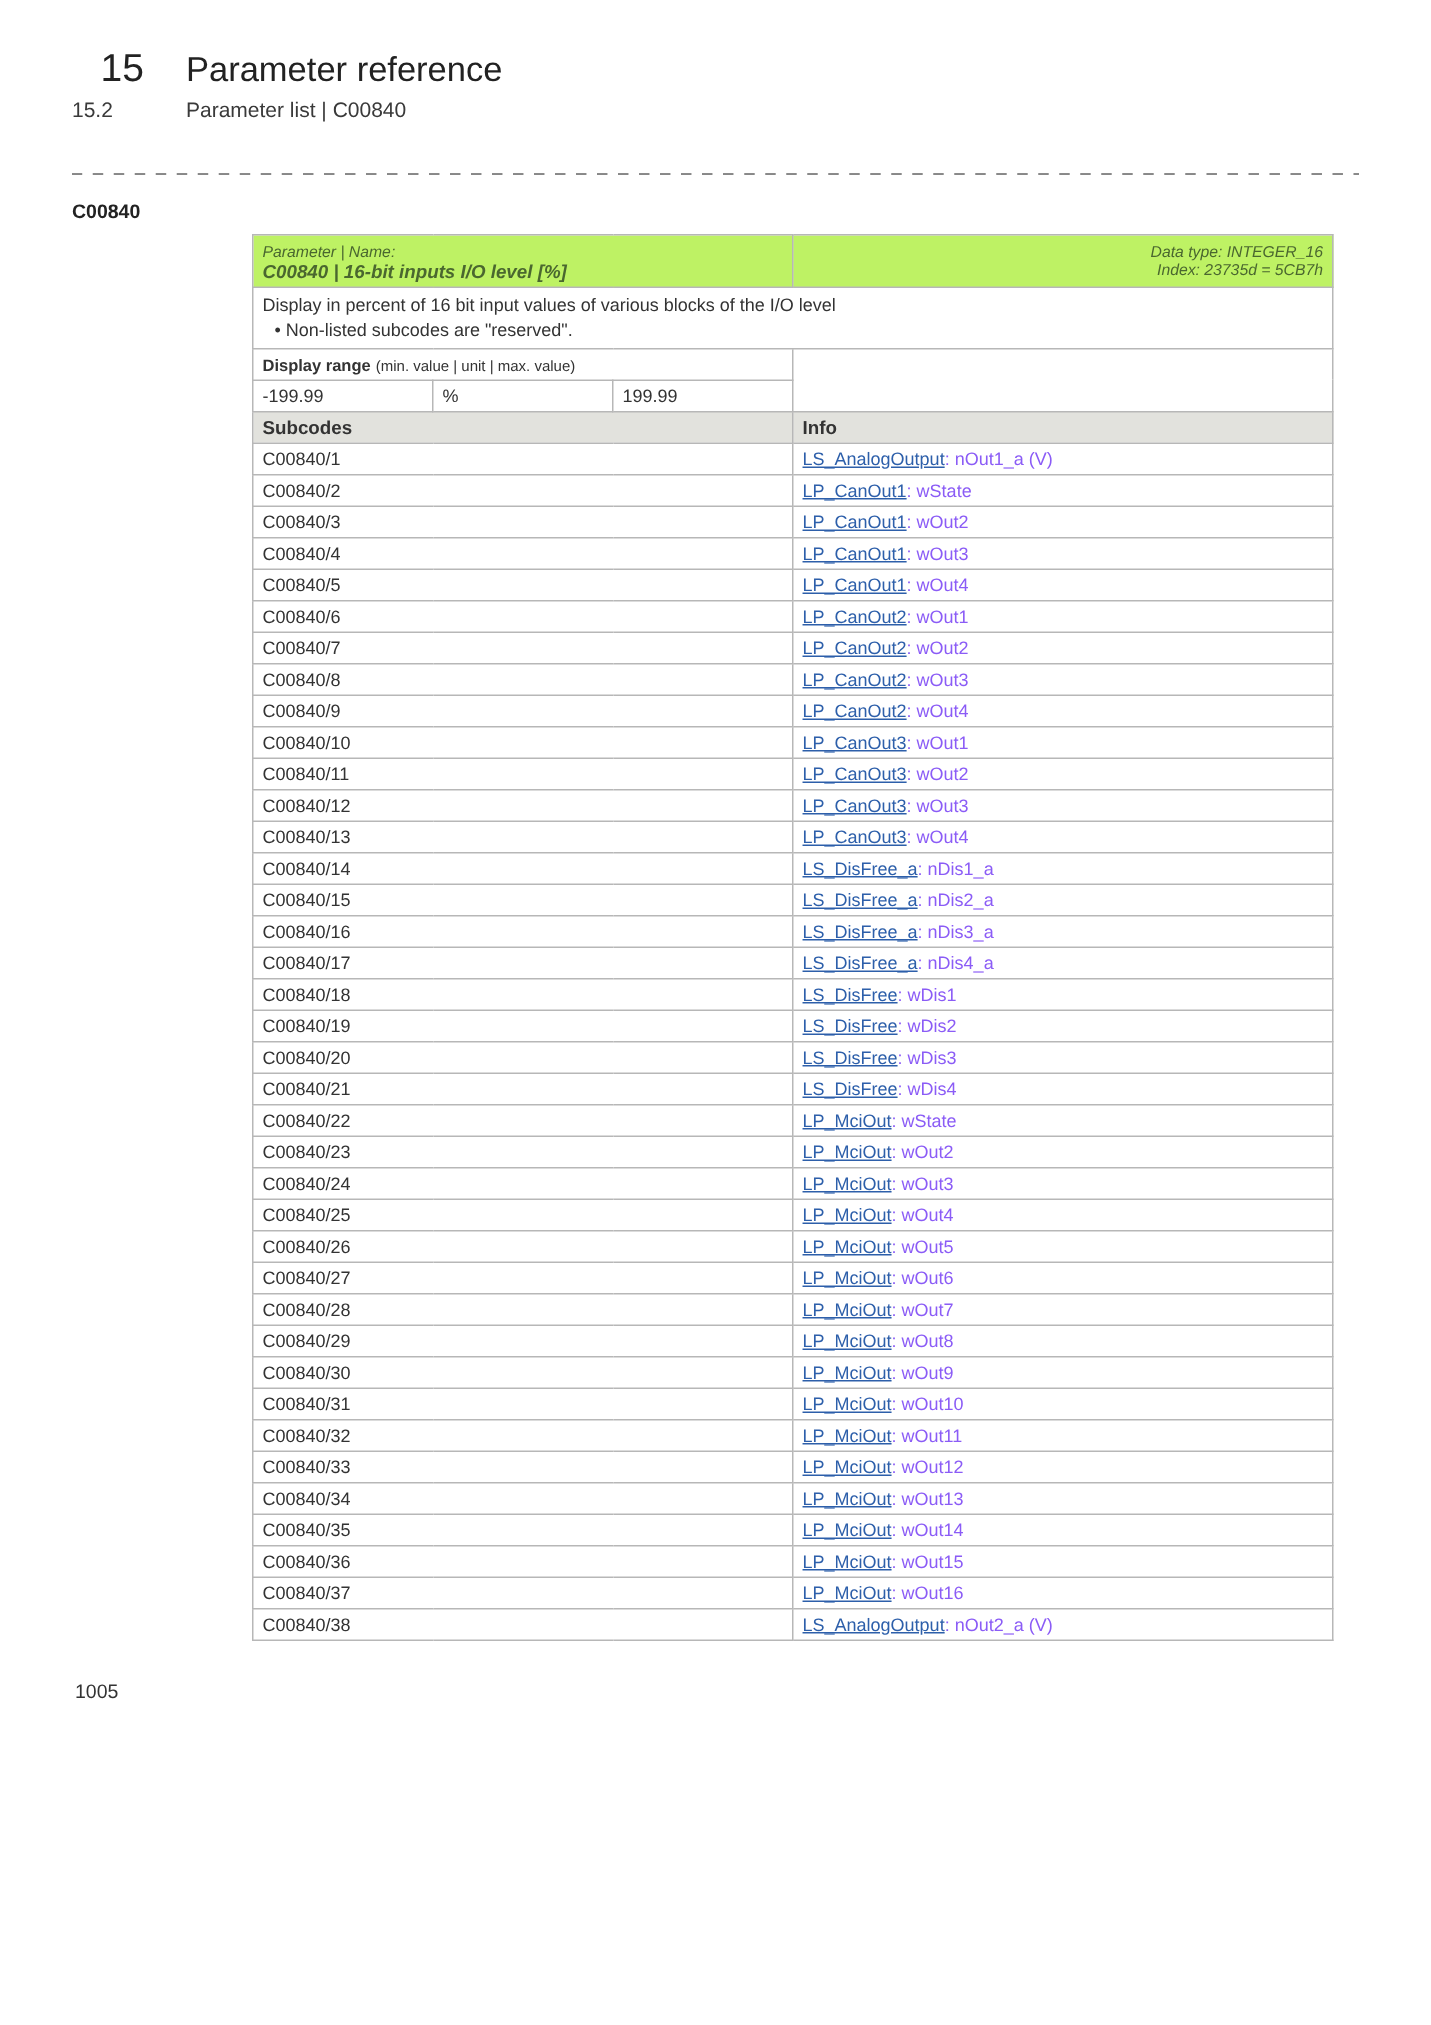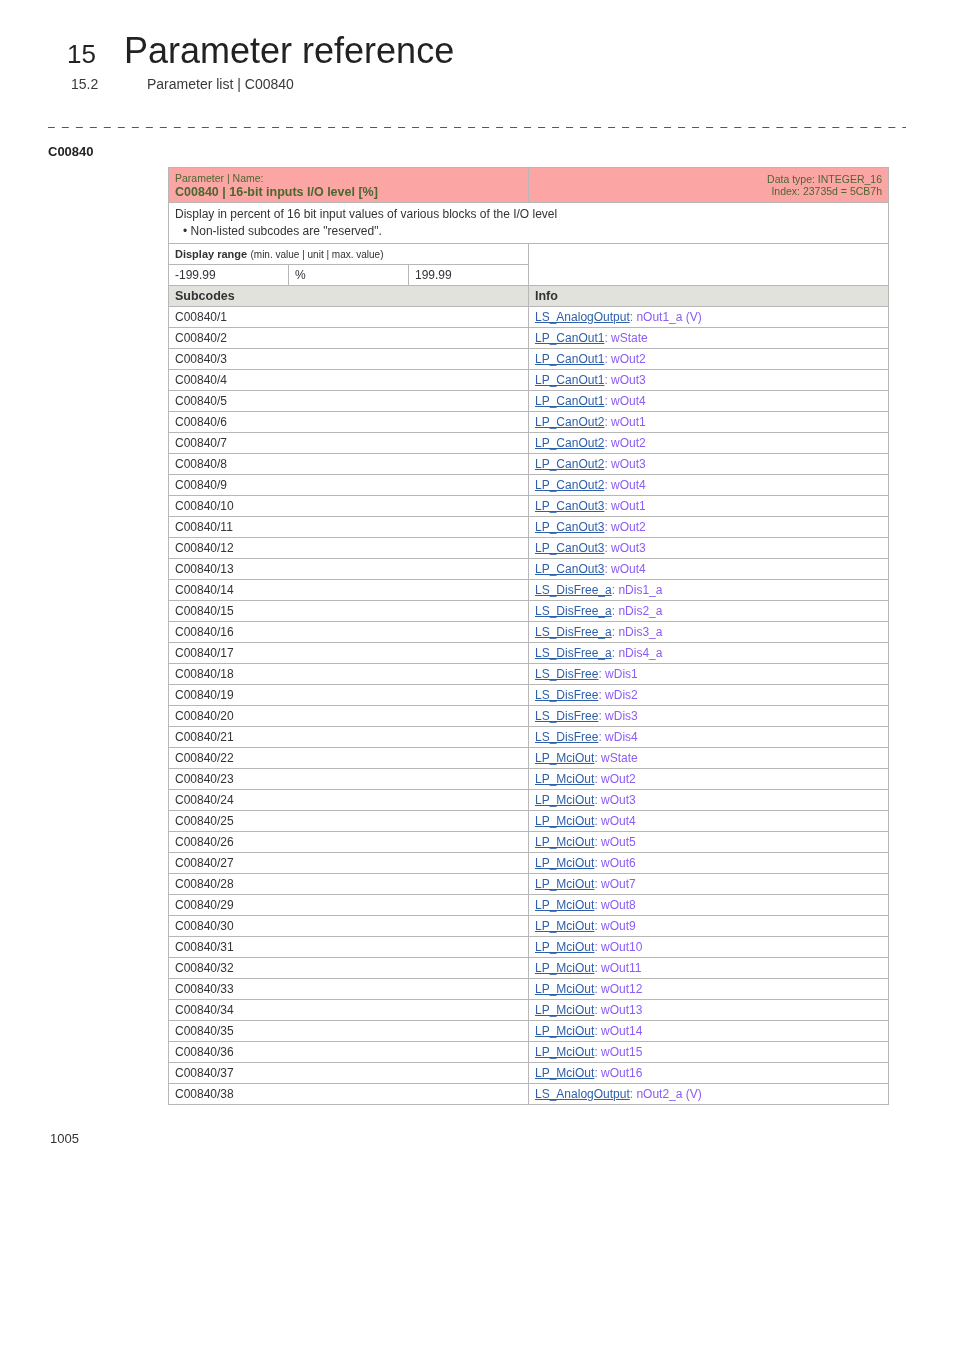--- a/index.html
+++ b/index.html
@@ -20,30 +20,29 @@
     gap: 28px;
     text-align: right;
   }
   .chapter-number {
     font-size: 26px;
     font-weight: 400;
     color: #222;
     min-width: 48px;
   }
   .chapter-title {
-    font-size: 36px;
+    font-size: 23px;
     font-weight: 400;
     color: #222;
   }
   .subheader-row {
     display: flex;
     align-items: baseline;
     gap: 28px;
     margin-top: 4px;
-    margin-left: 23px;
   }
   .sub-number {
     font-size: 14px;
     color: #3a3a3a;
     min-width: 48px;
   }
   .sub-title {
     font-size: 14px;
     color: #3a3a3a;
   }
@@ -76,21 +75,22 @@
   }
   table.param-table td, table.param-table th {
     border: 1px solid #b7b7b7;
     padding: 3px 6px;
     vertical-align: middle;
     text-align: left;
   }
 
   
   .green-header td {
-    background: #fca5a5;
+    background: #bef264;
+    font-style: italic;
   }
   .param-label {
     font-size: 10.5px;
     color: #4a672f;
   }
   .param-name {
     font-size: 12.5px;
     font-weight: 700;
     color: #4a672f;
     padding-top: 1px;

